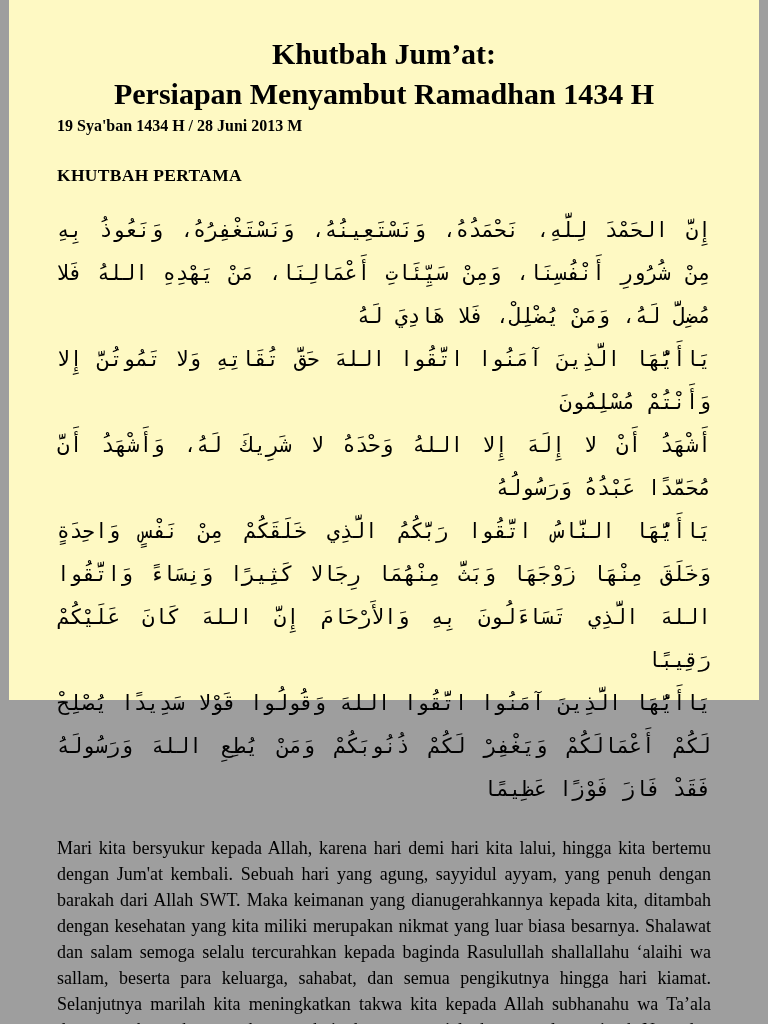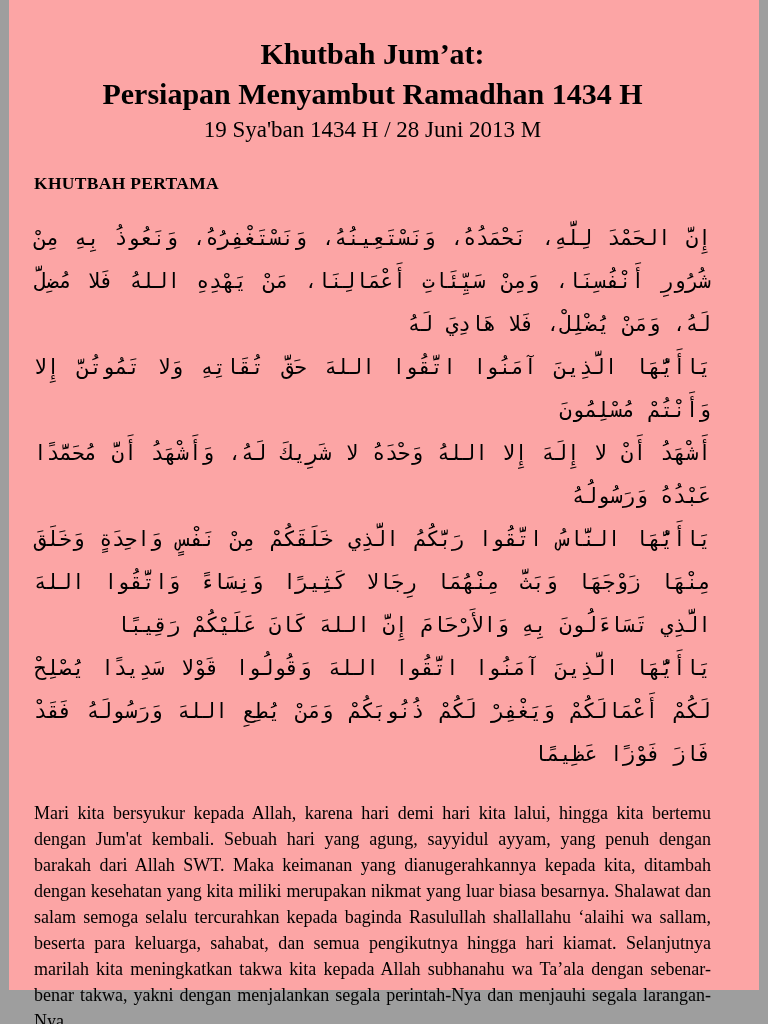--- a/index.html
+++ b/index.html
@@ -10,36 +10,36 @@
     overflow: hidden;
     background: #9e9e9e;
     font-family: "Liberation Serif", serif;
     color: #000;
   }
   .page {
     position: absolute;
     left: 9px;
     top: 0;
     width: 750px;
-    height: 990px;
-    background: #fca5a5;
+    height: 700px;
+    background: #fef9c3;
     box-sizing: border-box;
-    padding: 34px 48px 0 25px;
+    padding: 34px 48px 0 48px;
   }
   .title {
     font-size: 30px;
     font-weight: bold;
     text-align: center;
     margin: 0;
     line-height: 1.33;
   }
   .subtitle {
-    font-size: 23px;
-    font-weight: normal;
-    text-align: center;
+    font-size: 16px;
+    font-weight: bold;
+    text-align: left;
     margin-top: 3px;
   }
   .section-heading {
     font-size: 17.5px;
     font-weight: bold;
     margin-top: 30px;
     letter-spacing: 0.3px;
   }
   .arabic {
     direction: rtl;

